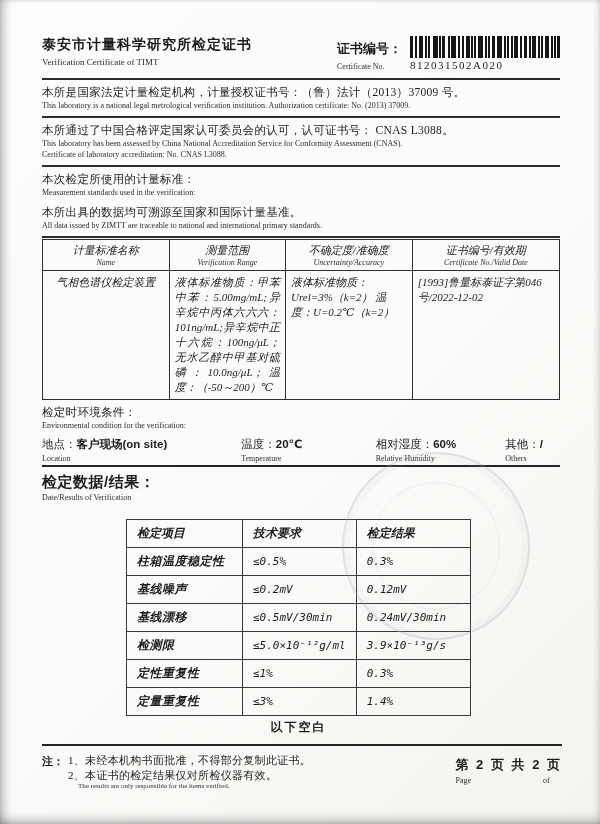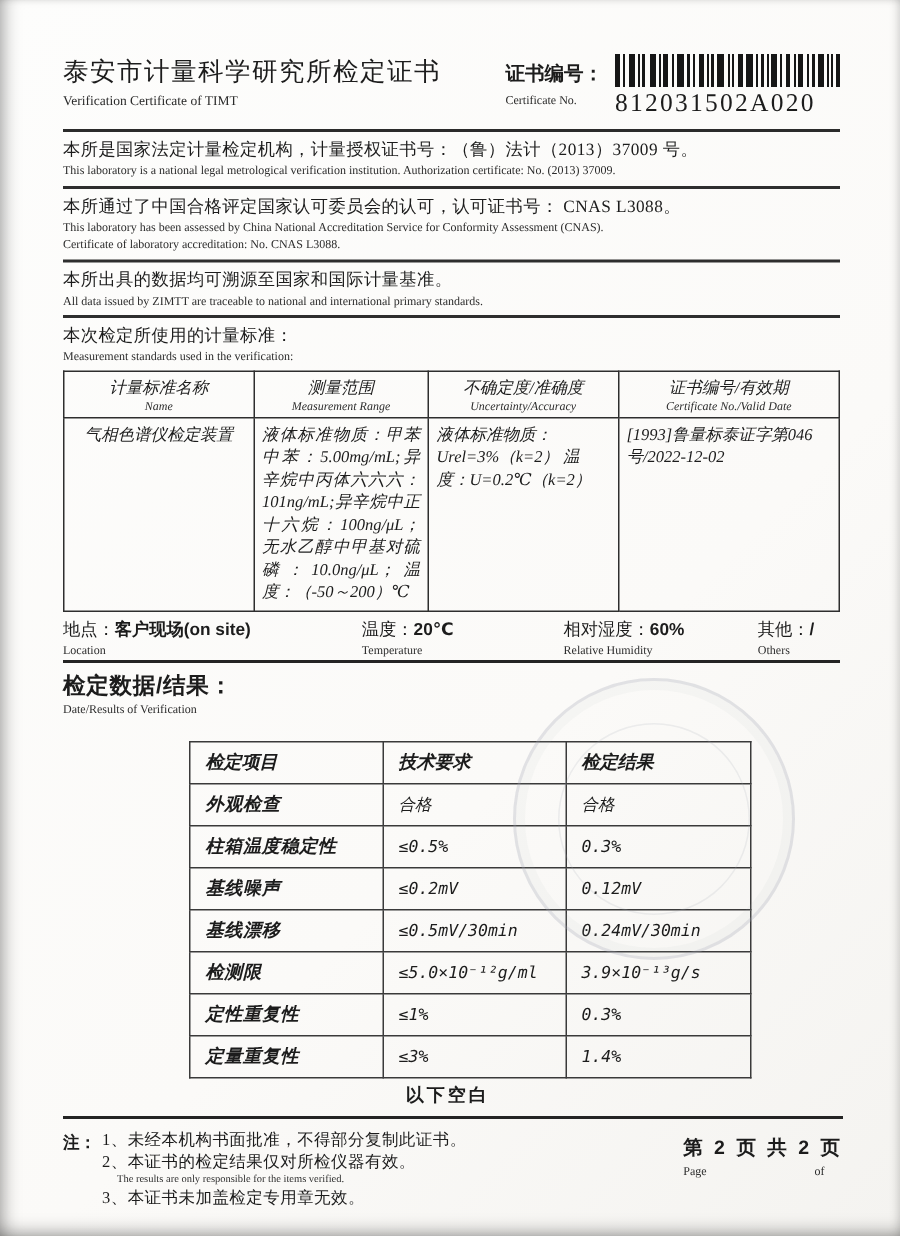--- a/index.html
+++ b/index.html
@@ -10,28 +10,28 @@
     background:linear-gradient(135deg,#fdfdfc 0%,#fbfaf8 60%,#f4f3f0 100%);
     box-shadow: inset 10px 0 12px -8px rgba(0,0,0,.35),
                 inset -5px 0 8px -5px rgba(0,0,0,.2),
                 inset 0 -10px 12px -8px rgba(0,0,0,.35),
                 inset 0 4px 6px -5px rgba(0,0,0,.12);
   }
   .content { padding:36px 40px 0 42px; }
 
   
   .header { display:flex; justify-content:space-between; align-items:flex-start; padding-bottom:7px; }
-  .title-cn { font-family:"Liberation Sans","DejaVu Sans",sans-serif; font-weight:normal; font-size:17px; letter-spacing:1px; }
+  .title-cn { font-family:"Liberation Sans","DejaVu Sans",sans-serif; font-weight:bold; font-size:14px; letter-spacing:1px; }
   .title-en { font-size:9px; color:#2a2a2a; margin-top:3px; }
   .header-right { display:flex; align-items:flex-start; gap:8px; }
   .cert-label-cn { font-family:"Liberation Sans","DejaVu Sans",sans-serif; font-weight:bold; font-size:13px; margin-top:4px;}
   .cert-label-en { font-size:8px; color:#2a2a2a; margin-top:4px; }
   .barcode-wrap { width:150px; }
   .barcode { width:150px; height:22px; display:block; }
-  .cert-number { font-size:17px; letter-spacing:1.5px; margin-top:1px; }
+  .cert-number { font-size:11px; letter-spacing:1.5px; margin-top:1px; }
 
   .rule { border:none; border-top:2px solid #2b2b2b; }
 
   
   .stmt { padding:5px 0 4px 0; border-bottom:2px solid #2e2e2e; }
   .stmt:last-of-type { border-bottom:none; }
   .stmt-cn { font-size:11.5px; line-height:15px; letter-spacing:.3px; }
   .stmt-en { font-size:8px; line-height:10.5px; color:#2c2c2c; margin-top:1px; }
 
   
@@ -53,21 +53,21 @@
   .env-field { }
   .env-field .line1 { font-size:11.5px; white-space:nowrap; }
   .env-field .val { font-family:"Liberation Sans","DejaVu Sans",sans-serif; font-weight:bold; font-size:11.5px; }
   .env-field .line2 { font-size:8px; color:#2c2c2c; margin-top:2px; }
   .env-f1 { width:200px; } .env-f2 { width:135px; } .env-f3 { width:130px; } .env-f4 { width:55px; }
 
   
   .results-heading { margin-top:6px; }
   .results-heading .cn { font-family:"Liberation Sans","DejaVu Sans",sans-serif; font-weight:bold; font-size:15px; letter-spacing:.5px; }
   .results-heading .en { font-size:8px; color:#2c2c2c; margin-top:1px; }
-  .results-table { margin:17px 0 0 84px; width:375px; font-family:"Liberation Sans","DejaVu Sans",sans-serif;border-radius:20px; }
+  .results-table { margin:17px 0 0 84px; width:345px; font-family:"Liberation Sans","DejaVu Sans",sans-serif;border-radius:20px; }
   .results-table th, .results-table td { border:1.2px solid #3a3a3a; text-align:left; font-size:12px; padding:6px 10px; line-height:15px; }
   .results-table th { font-weight:bold; }
   .results-table col.c1 { width:120px; } .results-table col.c2 { width:110px; } .results-table col.c3 { width:115px; }
   .results-table td.item { font-weight:bold; letter-spacing:.5px; }
   .results-table td.val { font-family:"DejaVu Sans Mono","Liberation Mono",monospace; font-size:11px; }
   .end-note { margin-left:84px; width:345px; text-align:center; font-family:"Liberation Sans","DejaVu Sans",sans-serif; font-weight:bold; font-size:12px; letter-spacing:2px; padding-top:3px; }
 
   
   .seal { position:absolute; left:342px; top:452px; width:188px; height:188px; border-radius:50%;
           border:2px solid rgba(165,170,182,.30);
@@ -152,40 +152,40 @@
       <div class="stmt-cn">本所是国家法定计量检定机构，计量授权证书号：（鲁）法计（2013）37009 号。</div>
       <div class="stmt-en">This laboratory is a national legal metrological verification institution. Authorization certificate: No. (2013) 37009.</div>
     </div>
 
     <div class="stmt">
       <div class="stmt-cn">本所通过了中国合格评定国家认可委员会的认可，认可证书号： CNAS L3088。</div>
       <div class="stmt-en">This laboratory has been assessed by China National Accreditation Service for Conformity Assessment (CNAS).</div>
       <div class="stmt-en">Certificate of laboratory accreditation: No. CNAS L3088.</div>
     </div>
 
+    <div class="stmt" style="border-bottom:none; padding-bottom:2px;">
+      <div class="stmt-cn">本次检定所使用的计量标准：</div>
+      <div class="stmt-en">Measurement standards used in the verification:</div>
+    </div>
+
     <div class="stmt">
       <div class="stmt-cn">本所出具的数据均可溯源至国家和国际计量基准。</div>
       <div class="stmt-en">All data issued by ZIMTT are traceable to national and international primary standards.</div>
-    </div>
-
-    <div class="stmt" style="border-bottom:none; padding-bottom:2px;">
-      <div class="stmt-cn">本次检定所使用的计量标准：</div>
-      <div class="stmt-en">Measurement standards used in the verification:</div>
     </div>
 
     <table class="standards-table">
       <thead>
         <tr>
           <th>
             <div class="th-cn">计量标准名称</div>
             <div class="th-en">Name</div>
           </th>
           <th>
             <div class="th-cn">测量范围</div>
-            <div class="th-en">Measurement Range</div>
+            <div class="th-en">Verification Range</div>
           </th>
           <th>
             <div class="th-cn">不确定度/准确度</div>
             <div class="th-en">Uncertainty/Accuracy</div>
           </th>
           <th>
             <div class="th-cn">证书编号/有效期</div>
             <div class="th-en">Certificate No./Valid Date</div>
           </th>
         </tr>
@@ -193,20 +193,24 @@
       <tbody>
         <tr>
           <td class="std-name">气相色谱仪检定装置</td>
           <td class="std-range">液体标准物质：甲苯中苯：5.00mg/mL;异辛烷中丙体六六六：101ng/mL;异辛烷中正十六烷：100ng/μL；无水乙醇中甲基对硫磷：10.0ng/μL；温度：（-50～200）℃</td>
           <td class="std-unc">液体标准物质：Urel=3%（k=2） 温度：U=0.2℃（k=2）</td>
           <td class="std-cert">[1993]鲁量标泰证字第046号/2022-12-02</td>
         </tr>
       </tbody>
     </table>
 
+    <div class="env-heading">
+      <div class="stmt-cn">检定时环境条件：</div>
+      <div class="stmt-en">Environmental condition for the verification:</div>
+    </div>
 
     <div class="env-fields">
       <div class="env-field env-f1">
         <div class="line1"><span>地点：</span><span class="val">客户现场(on site)</span></div>
         <div class="line2">Location</div>
       </div>
       <div class="env-field env-f2">
         <div class="line1"><span>温度：</span><span class="val">20℃</span></div>
         <div class="line2">Temperature</div>
       </div>
@@ -232,25 +236,20 @@
           <col class="c3">
         </colgroup>
       <thead>
         <tr>
           <th>检定项目</th>
           <th>技术要求</th>
           <th>检定结果</th>
         </tr>
       </thead>
       <tbody>
-        <tr>
-          <td class="item">外观检查</td>
-          <td class="val">合格</td>
-          <td class="val">合格</td>
-        </tr>
         <tr>
           <td class="item">柱箱温度稳定性</td>
           <td class="val">≤0.5%</td>
           <td class="val">0.3%</td>
         </tr>
         <tr>
           <td class="item">基线噪声</td>
           <td class="val">≤0.2mV</td>
           <td class="val">0.12mV</td>
         </tr>
@@ -286,23 +285,20 @@
     <div class="notes">
       <div class="note-label">注：</div>
       <div>
         <div class="note-item">
           <div class="cn">1、未经本机构书面批准，不得部分复制此证书。</div>
         </div>
         <div class="note-item">
           <div class="cn">2、本证书的检定结果仅对所检仪器有效。</div>
           <div class="en">The results are only responsible for the items verified.</div>
         </div>
-        <div class="note-item">
-          <div class="cn">3、本证书未加盖检定专用章无效。</div>
-        </div>
       </div>
     </div>
     <div class="pageno">
       <div class="cn">第 2 页 共 2 页</div>
       <div class="en">
         <span>Page</span>
         <span class="of">of</span>
       </div>
     </div>
   </div>

